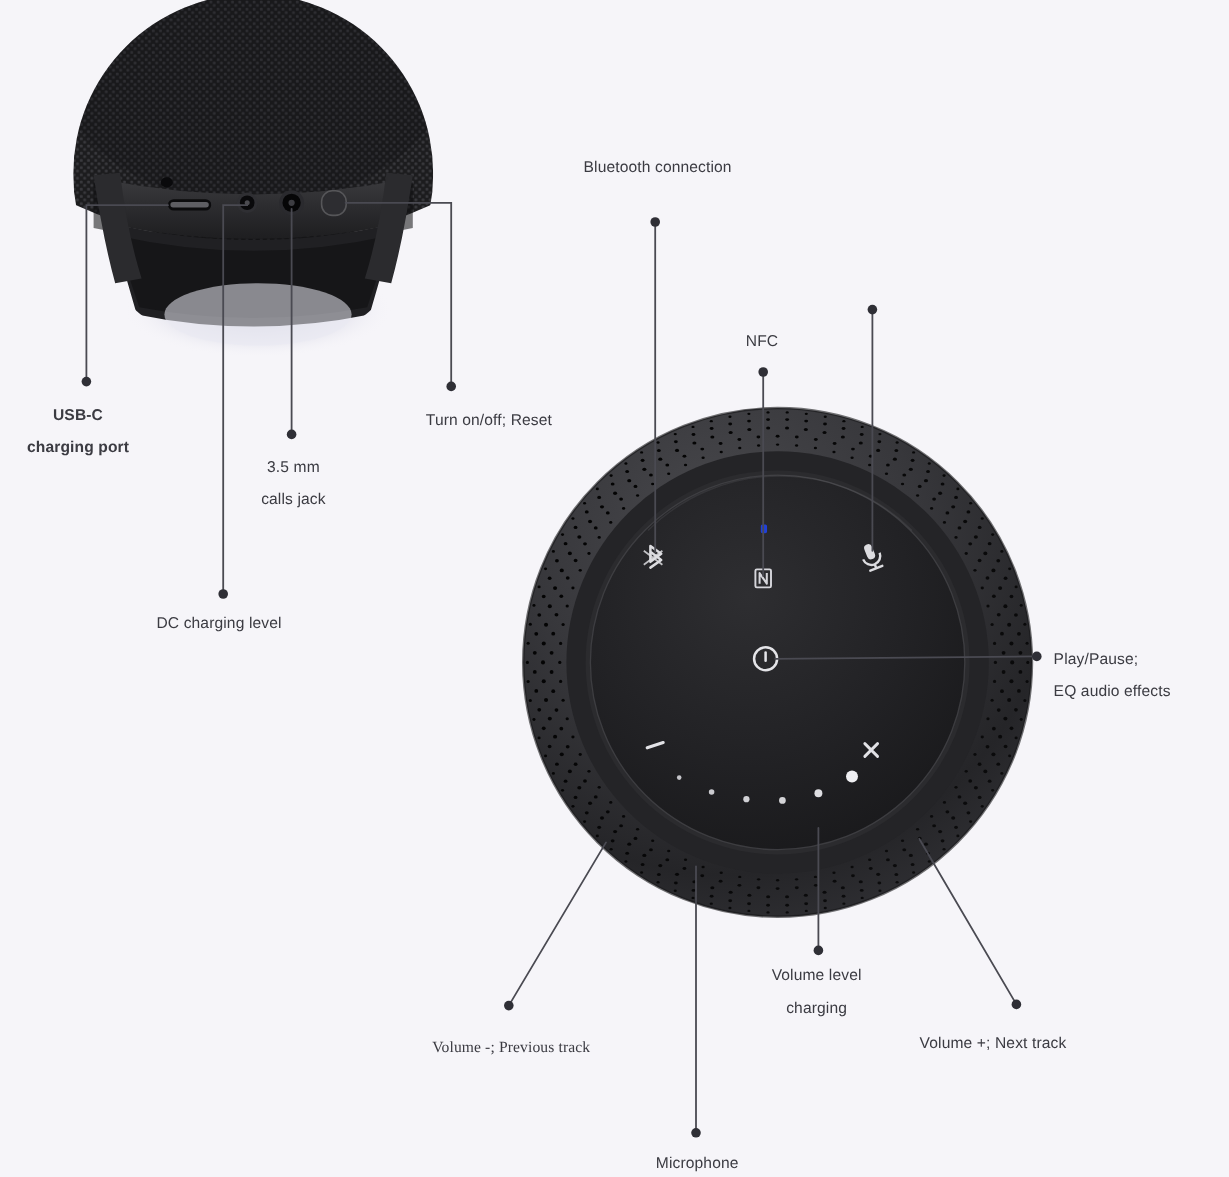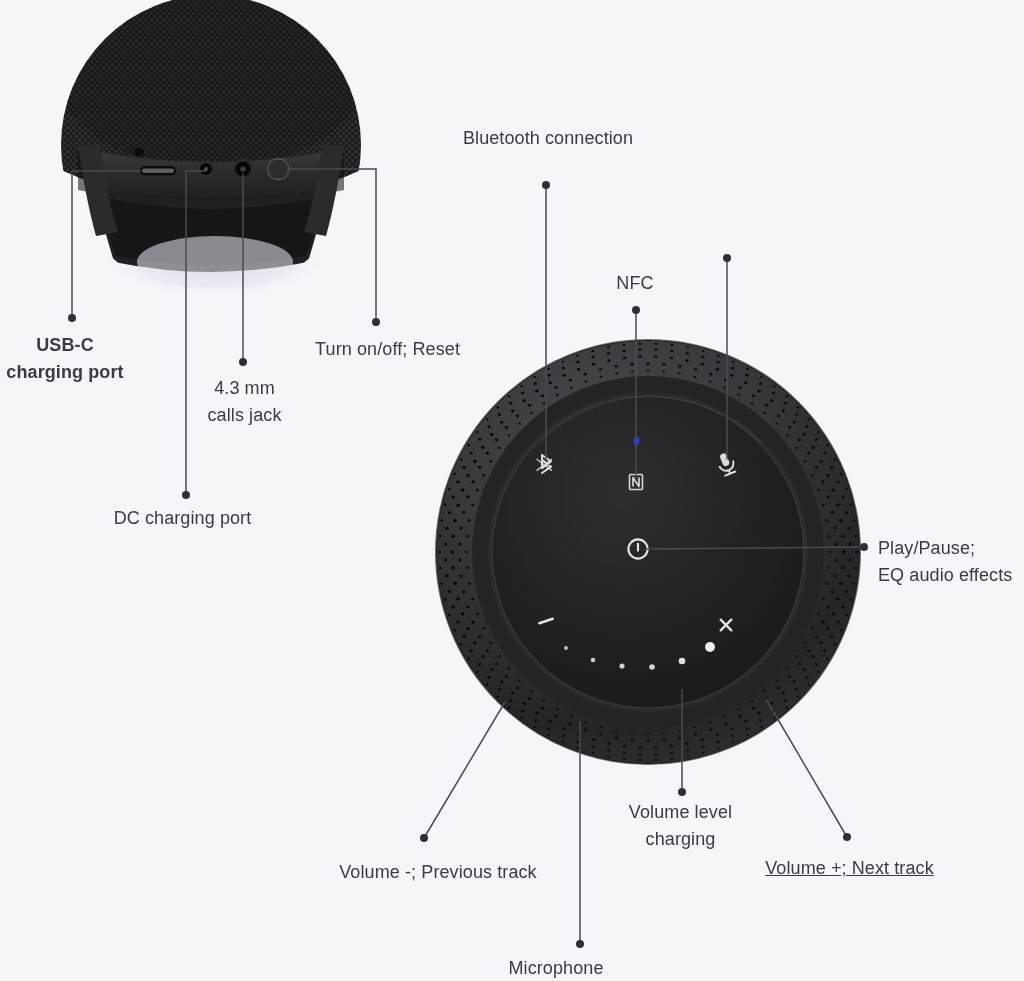--- a/index.html
+++ b/index.html
@@ -8,21 +8,21 @@
     background:#f6f5f9;
     font-family:"Liberation Sans", sans-serif;
     overflow:hidden;
     position:relative;
   }
   #stage{position:absolute;inset:0;width:1024px;height:981px;}
   svg.layer{position:absolute;left:0;top:0;width:1024px;height:981px;overflow:visible;}
   .callout-text{
     position:absolute;
     color:#3b3b42;
-    font-size:18px;
+    font-size:13px;
     line-height:27px;
     white-space:pre;
     letter-spacing:.1px;
   }
   .ct-center{text-align:center;}
   .ct-left{text-align:left;}
 </style>
 </head>
 <body>
 
@@ -603,26 +603,26 @@
       <circle cx="864" cy="547" r="4"></circle>
       <circle cx="424" cy="838" r="4"></circle>
       <circle cx="580" cy="944" r="4"></circle>
       <circle cx="682" cy="792" r="4"></circle>
       <circle cx="847" cy="837" r="4"></circle>
     </g>
   </svg>
 
   <div id="labels">
       <div class="callout-text ct-center" style="left: 6px; top: 332px; width: 118px; font-weight: bold;"><div>USB-C</div><div>charging port</div></div>
-      <div class="callout-text ct-center" style="left: 100px; top: 505px; width: 165px;"><div>DC charging port</div></div>
-      <div class="callout-text ct-center" style="left: 192px; top: 375px; width: 105px;"><div>4.3 mm</div><div>calls jack</div></div>
+      <div class="callout-text ct-center" style="left: 100px; top: 505px; width: 165px;"><div>DC charging level</div></div>
+      <div class="callout-text ct-center" style="left: 192px; top: 375px; width: 105px;"><div>3.5 mm</div><div>calls jack</div></div>
       <div class="callout-text ct-center" style="left: 298px; top: 336px; width: 162px; text-align: right;"><div>Turn on/off; Reset</div></div>
       <div class="callout-text ct-center" style="left: 452px; top: 125px; width: 192px;"><div>Bluetooth connection</div></div>
       <div class="callout-text ct-center" style="left: 634px; top: 198px; width: 212px;"></div>
       <div class="callout-text ct-center" style="left: 606px; top: 270px; width: 58px;"><div>NFC</div></div>
       <div class="callout-text ct-left" style="left: 878px; top: 535px; width: 150px;"><div>Play/Pause;</div><div>EQ audio effects</div></div>
-      <div class="callout-text ct-center" style="left: 330px; top: 859px; width: 216px;"><div>Volume -; Previous track</div></div>
-      <div class="callout-text ct-center" style="left: 500px; top: 955px; width: 112px;"><div>Microphone</div></div>
+      <div class="callout-text ct-center" style="left: 318px; top: 859px; width: 216px; font-family: Liberation Serif, serif;"><div>Volume -; Previous track</div></div>
+      <div class="callout-text ct-center" style="left: 525px; top: 955px; width: 112px;"><div>Microphone</div></div>
       <div class="callout-text ct-center" style="left: 623px; top: 799px; width: 115px;"><div>Volume level</div><div>charging</div></div>
-      <div class="callout-text ct-center" style="left: 758px; top: 855px; width: 183px; text-decoration: underline;"><div>Volume +; Next track</div></div>
+      <div class="callout-text ct-center" style="left: 736px; top: 855px; width: 183px;"><div>Volume +; Next track</div></div>
     </div>
 
 </div>
 
 </body></html>

